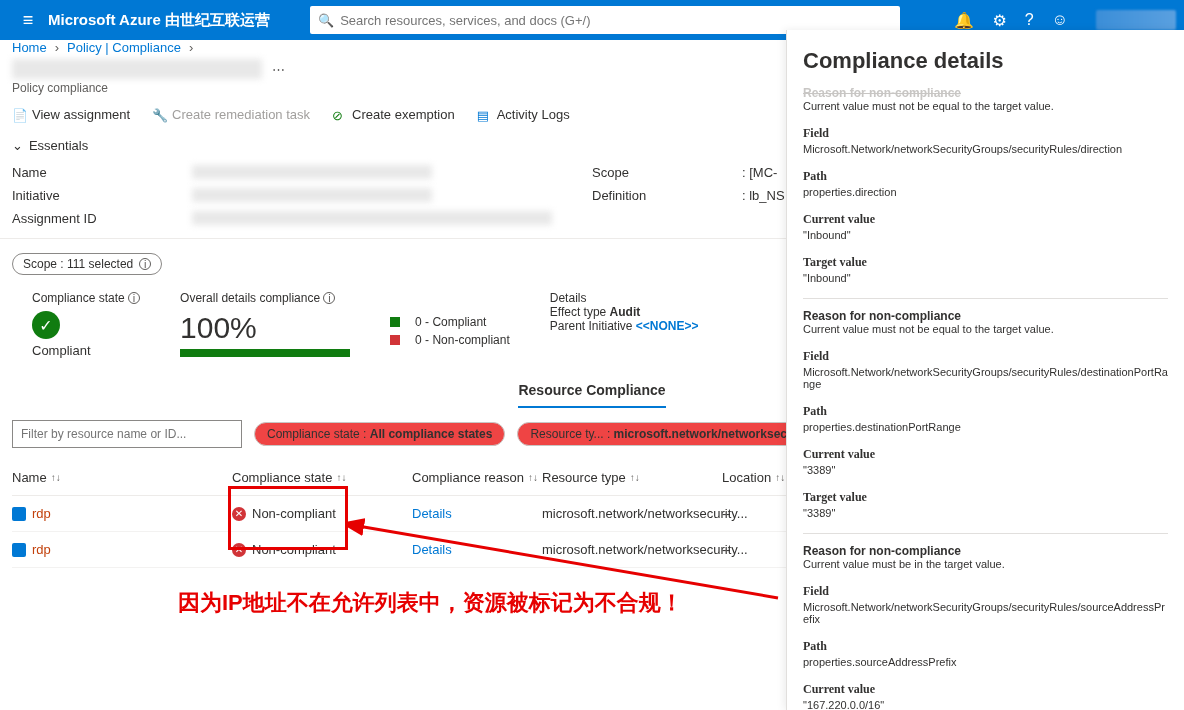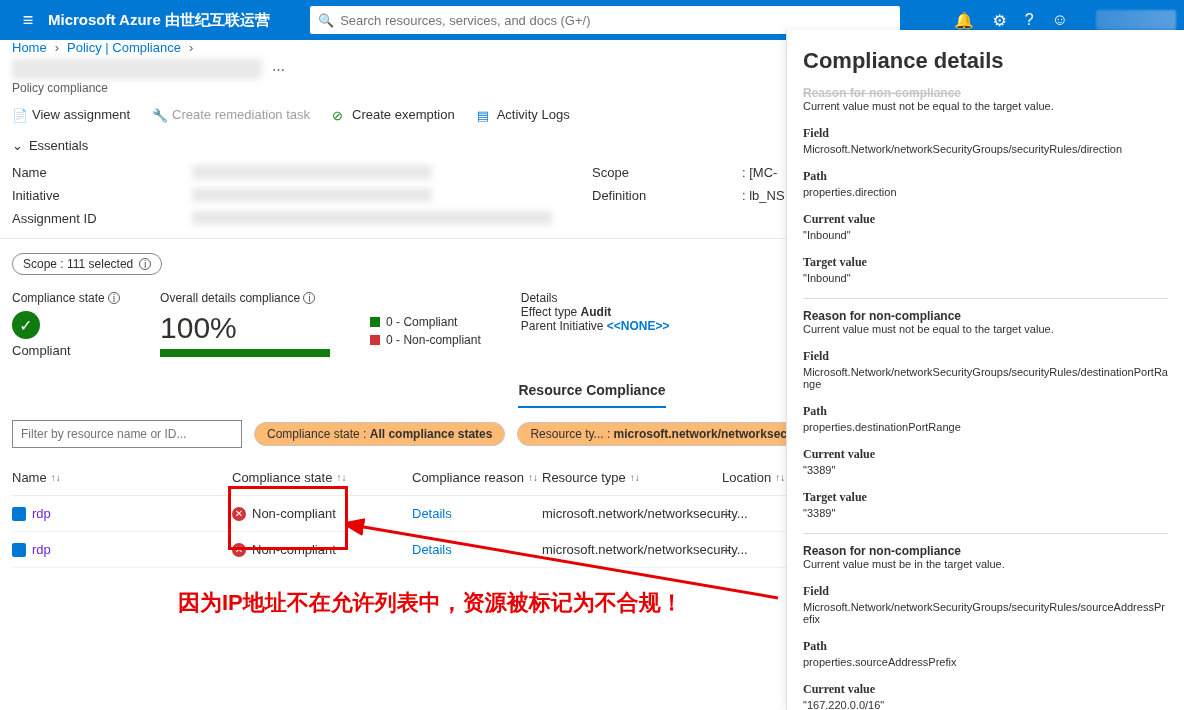--- a/index.html
+++ b/index.html
@@ -37,49 +37,49 @@
 .ess-value-blur { width: 240px; height: 14px; background: #e8e8e8; filter: blur(3px); }
 .ess-value-blur.wide { width: 360px; }
 .ess-value-text { color: #323130; }
 .ess-vcell { display: flex; }
 .ess-vlabel { width: 150px; }
 
 .hr { border-top: 1px solid #edebe9; margin: 6px 0; }
 
 .scope-pill { display: inline-flex; align-items: center; gap: 6px; border: 1px solid #8a8886; border-radius: 12px; padding: 3px 10px; margin: 8px 12px; font-size: 12px; color: #323130; }
 
-.stats-row { display: flex; padding: 8px 12px 16px 12px; gap: 40px; align-items: flex-start; }
+.stats-row { display: flex; padding: 8px 12px 16px 12px; gap: 40px; align-items: flex-start; margin-left: 20px; }
 .stat-block .stat-title { font-size: 12px; color: #323130; margin-bottom: 6px; }
 .compliant-check { width: 28px; height: 28px; border-radius: 50%; background: #107c10; color: #fff; display: flex; align-items: center; justify-content: center; font-size: 16px; }
 .big-pct { font-size: 30px; font-weight: 400; }
 .pct-bar { width: 170px; height: 8px; background: #107c10; margin-top: 4px; }
 .donut { width: 70px; height: 70px; border-radius: 50%; border: 14px solid #3b3a39; display: flex; align-items: center; justify-content: center; font-size: 15px; }
 .legend { font-size: 12px; }
-.legend-row { display: flex; align-items: center; gap: 6px; margin: 4px 0; }
+.legend-row { display: flex; align-items: center; gap: 15px; margin: 4px 0; }
 .sq { width: 10px; height: 10px; display: inline-block; }
 .sq.green { background: #107c10; }
 .sq.red { background: #d13438; }
 .details-col { font-size: 12px; }
 .details-col .lbl { color: #323130; }
 .details-col .audit { font-weight: 600; }
 .none-link { color: #0078d4; font-weight: 600; }
 
 .tab-header { padding: 0 12px; text-align: center; }
 .tab-label { font-size: 14px; font-weight: 600; padding: 8px 0; border-bottom: 2px solid #0078d4; display: inline-block; }
 
 .filter-row { display: flex; gap: 12px; padding: 12px; align-items: center; }
 .filter-input { width: 230px; height: 28px; border: 1px solid #8a8886; padding: 0 8px; font-size: 12px; color: #605e5c; }
-.pill { border: 1px solid #c8c6c4; border-radius: 14px; padding: 4px 12px; font-size: 12px; color: #323130; background: #fdba74; white-space: nowrap; overflow: hidden; text-overflow: ellipsis; max-width: 300px; }
+.pill { border: 1px solid #c8c6c4; border-radius: 14px; padding: 4px 12px; font-size: 12px; color: #323130; background: #ef4444; white-space: nowrap; overflow: hidden; text-overflow: ellipsis; max-width: 300px; }
 
 .table { padding: 0 12px; }
 .thead, .trow { display: grid; grid-template-columns: 220px 180px 130px 180px 80px; align-items: center; padding: 10px 0; font-size: 13px; }
 .thead { color: #323130; border-bottom: 1px solid #edebe9; }
 .th { display: flex; align-items: center; gap: 4px; cursor: pointer; }
 .trow { border-bottom: 1px solid #f3f2f1; }
-.resource-link { color: #6d28d9; display: flex; align-items: center; gap: 6px; }
+.resource-link { color: #c2410c; display: flex; align-items: center; gap: 6px; }
 .res-icon { width: 14px; height: 14px; background: #0078d4; border-radius: 2px; display: inline-block; }
 .nc-cell { display: flex; align-items: center; gap: 6px; }
 .nc-x { width: 14px; height: 14px; border-radius: 50%; background: #d13438; color: #fff; display: flex; align-items: center; justify-content: center; font-size: 10px; }
 .details-link { color: #0078d4; cursor: pointer; }
 
 .red-box { border: 3px solid #e60000; position: absolute; }
 .red-box.rb1 { left: 228px; top: 486px; width: 120px; height: 64px; }
 .red-box.rb2 { left: 786px; top: 636px; width: 118px; height: 70px; }
 
 .annotation { position: absolute; left: 178px; top: 588px; color: #e60000; font-weight: 700; font-size: 22px; font-family: "Microsoft YaHei", sans-serif; }

